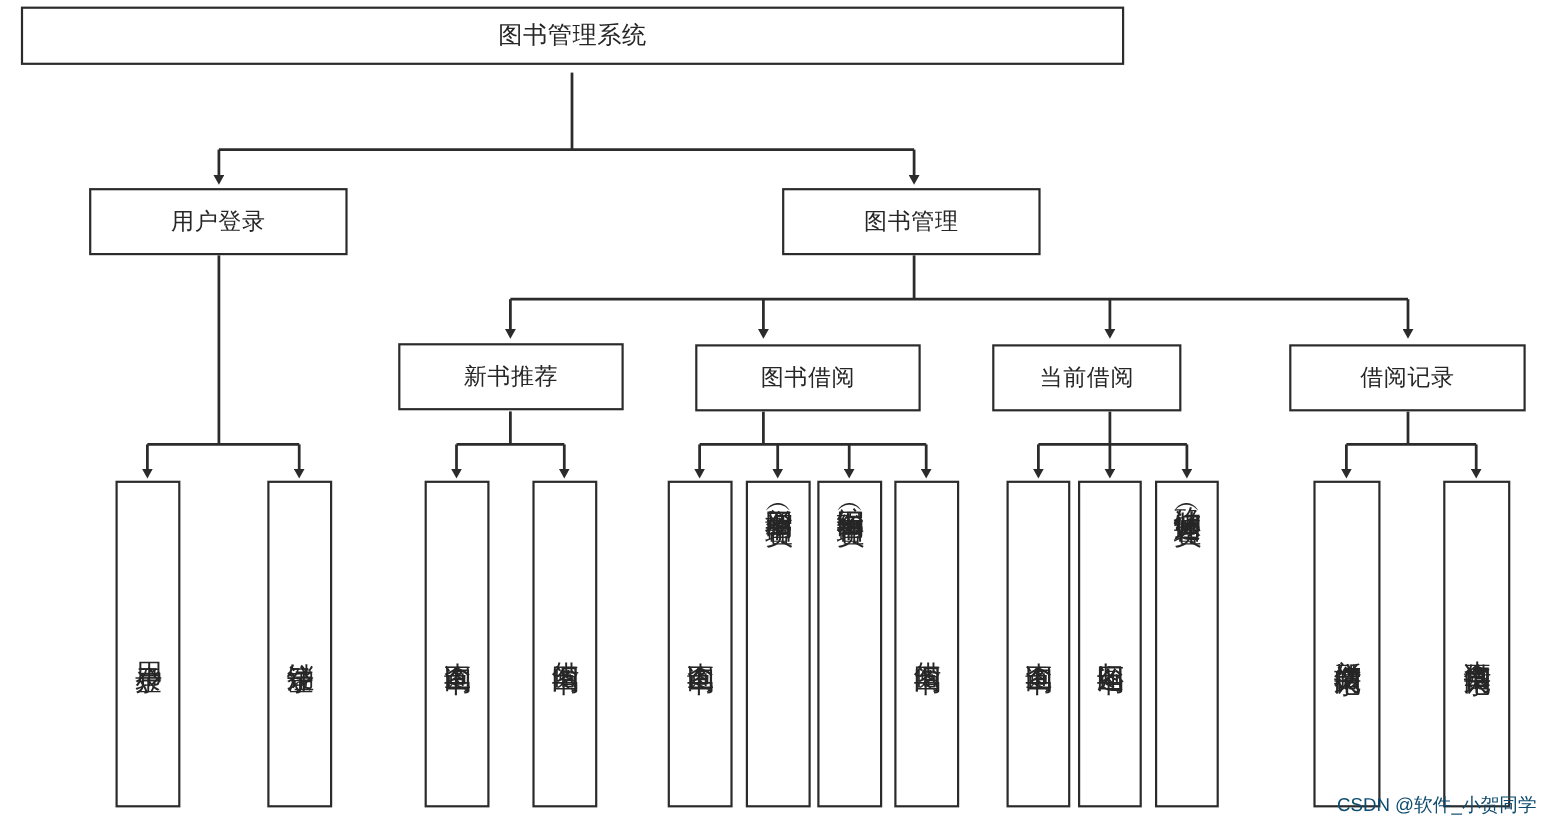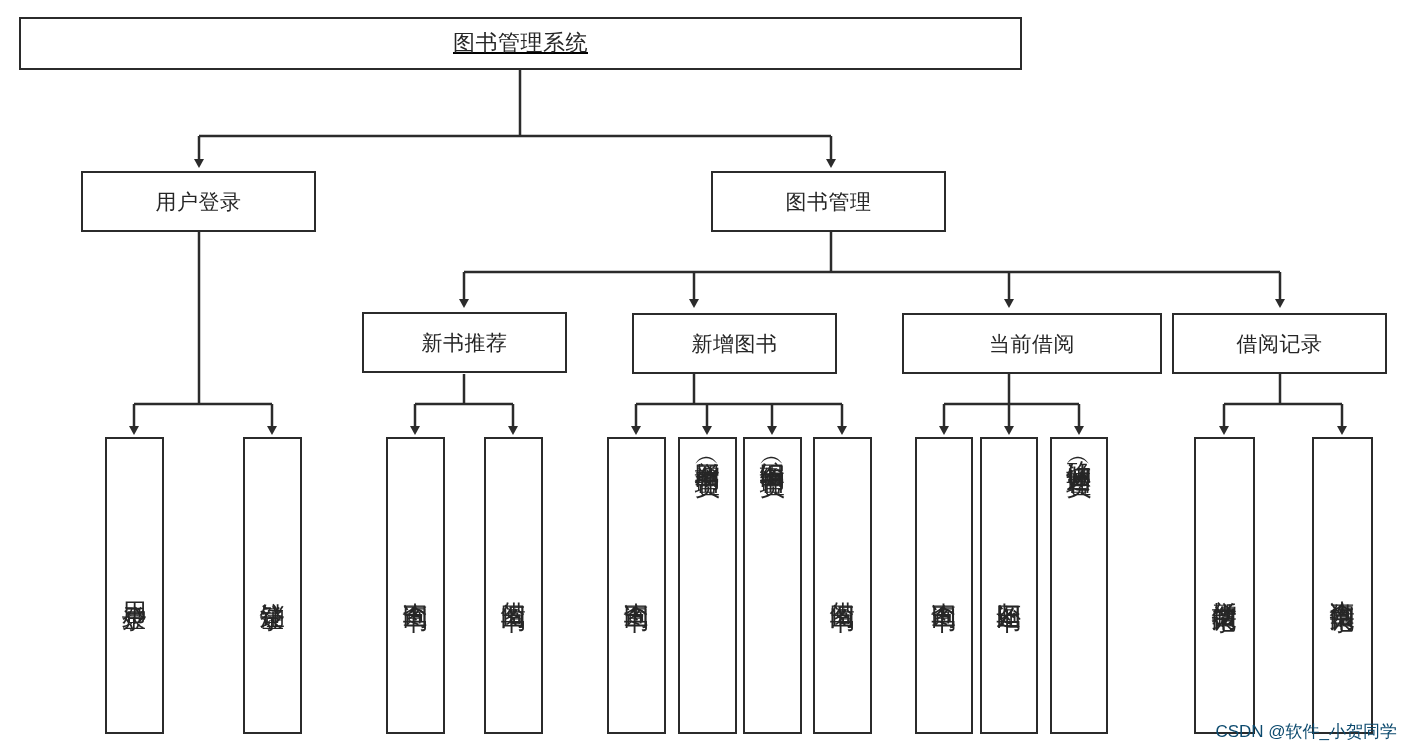--- a/index.html
+++ b/index.html
@@ -126,41 +126,41 @@
       <path d="M1009,404 L1009,427" marker-end="url(#arrowhead)"></path>
       <path d="M1079,404 L1079,427" marker-end="url(#arrowhead)"></path>
 
       <path d="M1280,374 L1280,404"></path>
       <path d="M1224,404 L1342,404"></path>
       <path d="M1224,404 L1224,427" marker-end="url(#arrowhead)"></path>
       <path d="M1342,404 L1342,427" marker-end="url(#arrowhead)"></path>
     </g>
   </svg>
 
-  <div class="node-box root" style="left:19px; top:17px; width:1003px; height:53px;text-decoration:underline;">
+  <div class="node-box root" style="left:19px; top:6px; width:1003px; height:53px;">
     <span class="node-label-h">图书管理系统</span>
   </div>
 
   <div class="node-box" style="left:81px; top:171px; width:235px; height:61px;">
     <span class="node-label-h">用户登录</span>
   </div>
 
   <div class="node-box" style="left:711px; top:171px; width:235px; height:61px;align-items:center;">
     <span class="node-label-h">图书管理</span>
   </div>
 
   <div class="node-box" style="left:362px; top:312px; width:205px; height:61px;">
     <span class="node-label-h">新书推荐</span>
   </div>
 
   <div class="node-box" style="left:632px; top:313px; width:205px; height:61px;">
-    <span class="node-label-h">新增图书</span>
-  </div>
-
-  <div class="node-box" style="left:902px; top:313px; width:260px; height:61px;">
+    <span class="node-label-h">图书借阅</span>
+  </div>
+
+  <div class="node-box" style="left:902px; top:313px; width:172px; height:61px;">
     <span class="node-label-h">当前借阅</span>
   </div>
 
   <div class="node-box" style="left:1172px; top:313px; width:215px; height:61px;">
     <span class="node-label-h">借阅记录</span>
   </div>
 
   <div class="leaf-box center-v" style="left:105px; top:437px; width:59px; height:297px;">
     <span class="node-label-v">用户登录</span>
   </div>

